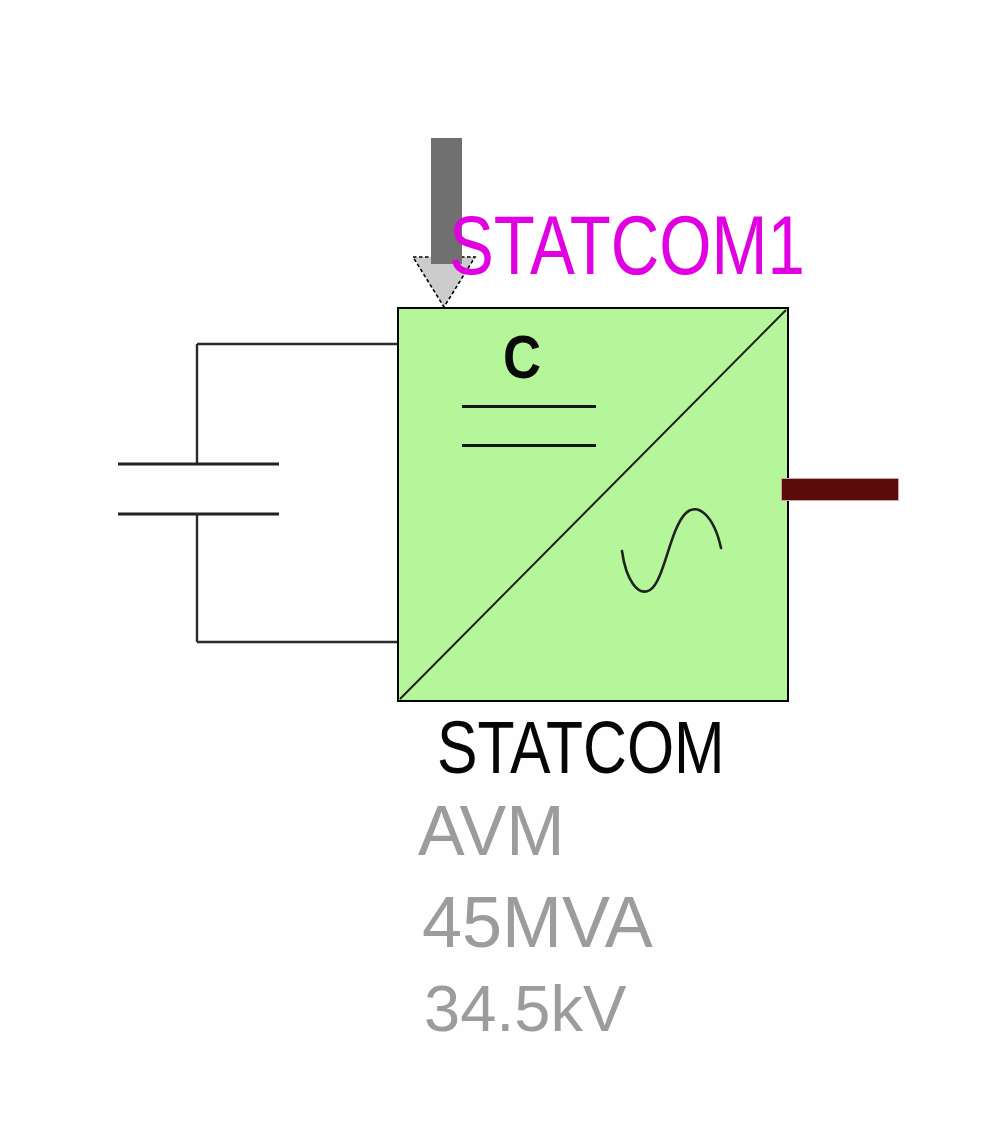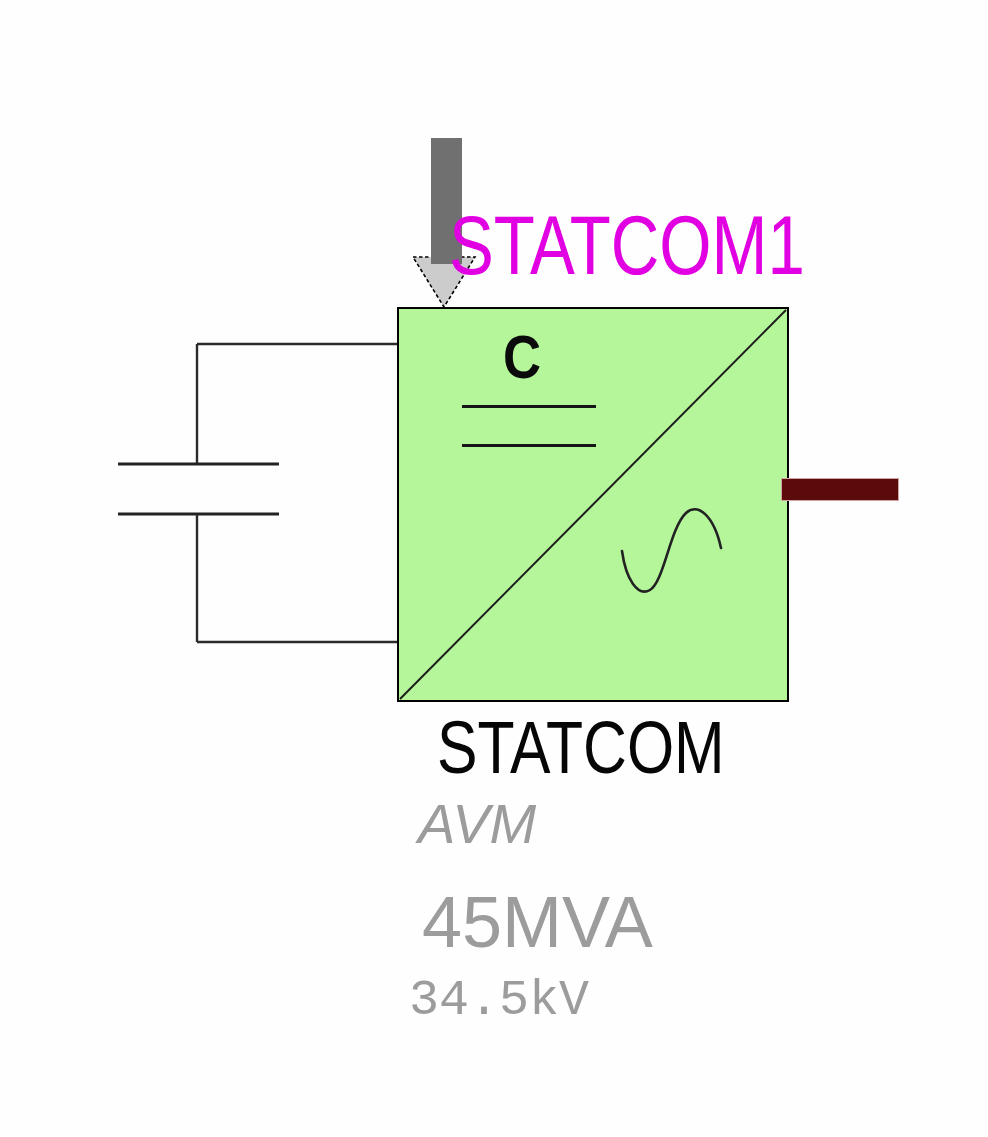--- a/index.html
+++ b/index.html
@@ -32,23 +32,23 @@
     left:781px;top:478px;width:118px;height:23px;
     background:var(--terminal-color,#5c0b0b);
     border:1px solid #d2a3a3;box-sizing:border-box;
   }
   
   #capacitor{left:110px;top:338px;}
   
   .lbl{line-height:1;white-space:nowrap;display:inline-block;transform-origin:left top;}
   #name-label{left:449px;top:203px;font-size:84px;color:var(--name-color,#e100e1);transform:scaleX(0.80);}
   #type-label{left:437px;top:711px;font-size:74px;color:#060606;transform:scaleX(0.82);}
-  #model-label{left:418px;top:796px;font-size:56px;color:var(--detail-color,#9c9c9c);font-style:italic;}
+  #model-label{left:418px;top:796px;font-size:70px;color:var(--detail-color,#9c9c9c);}
   #mva-label{left:422px;top:886px;font-size:72px;color:var(--detail-color,#9c9c9c);}
-  #kv-label{left:409px;top:976px;font-size:50px;color:var(--detail-color,#9c9c9c);font-family:Liberation Mono, monospace;}
+  #kv-label{left:424px;top:976px;font-size:65px;color:var(--detail-color,#9c9c9c);}
 </style>
 </head>
 <body>
 
 <div id="canvas">
 
   <svg id="capacitor" class="abs" width="300" height="312" viewBox="0 0 300 312">
     <path d="M87,6 H292" stroke="#2b2b2b" stroke-width="2.4" fill="none"></path>
     <path d="M87,6 V126" stroke="#2b2b2b" stroke-width="2.4" fill="none"></path>
     <path d="M8,126 H169" stroke="#222" stroke-width="3.2" fill="none"></path>

